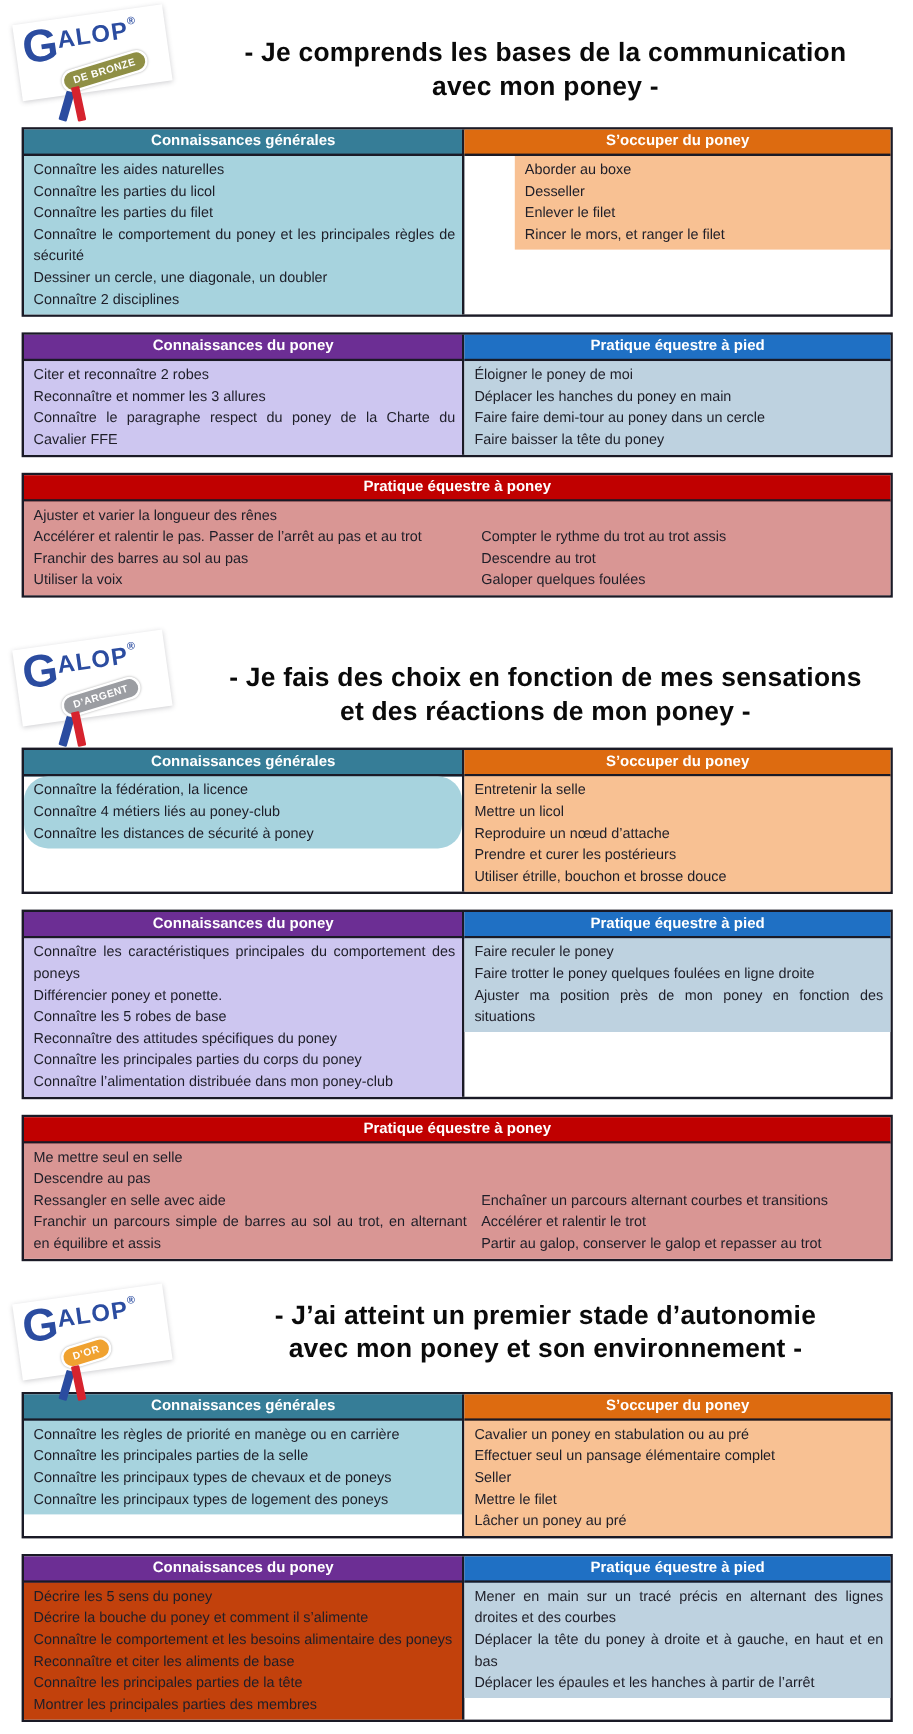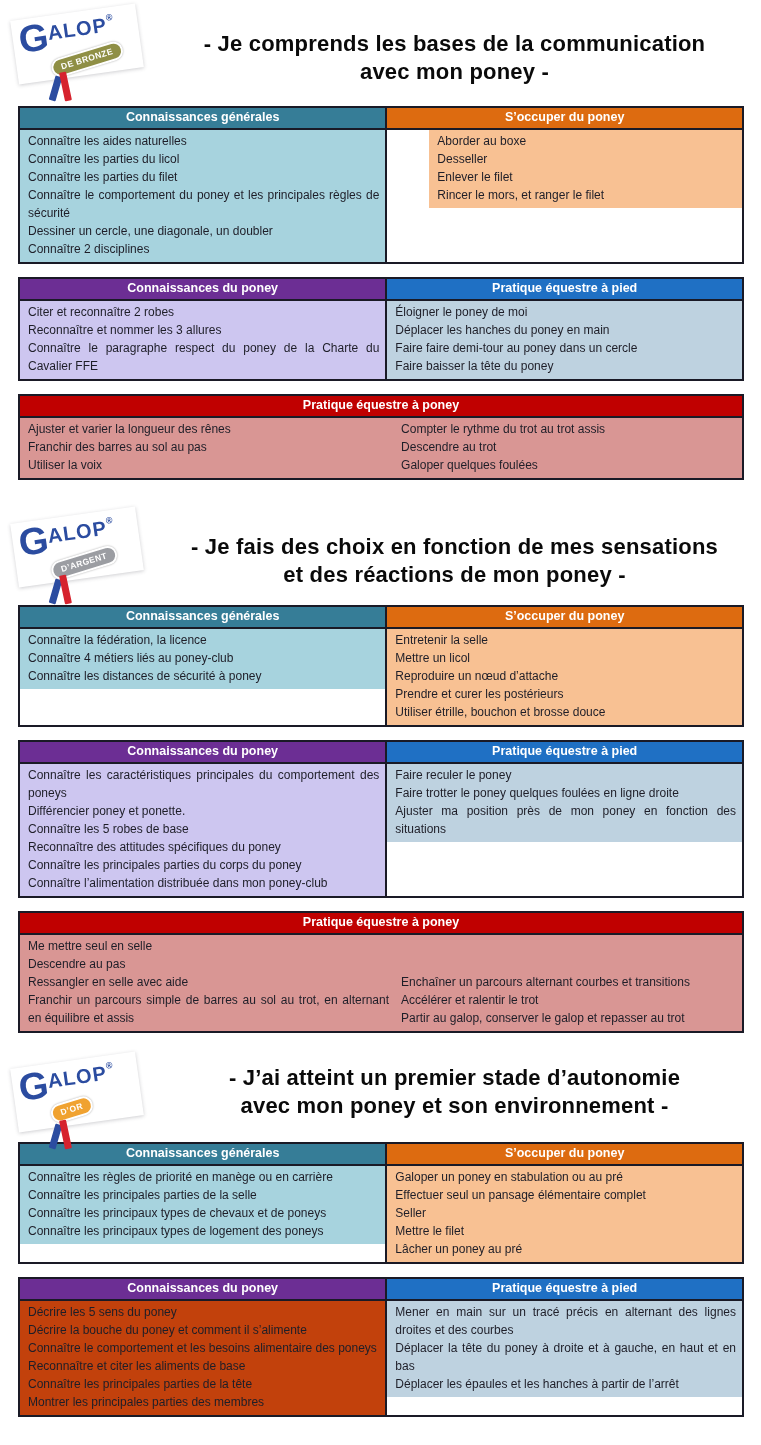--- a/index.html
+++ b/index.html
@@ -132,20 +132,21 @@
               <div class="item">Faire faire demi-tour au poney dans un cercle</div>
               <div class="item">Faire baisser la tête du poney</div>
             </div>
   </div>
         </div>
         <div class="tbl full">
     <div class="full-header" style="background: rgb(192, 0, 0);">Pratique équestre à poney</div>
     <div class="full-body" style="background: rgb(217, 150, 148);">
       <div class="half half-left col-body-inner">
               <div class="item">Ajuster et varier la longueur des rênes</div>
+              <div class="item">Accélérer et ralentir le pas. Passer de l’arrêt au pas et au trot</div>
               <div class="item">Franchir des barres au sol au pas</div>
               <div class="item">Utiliser la voix</div>
             </div>
       <div class="half half-right col-body-inner">
               <div class="item">Compter le rythme du trot au trot assis</div>
               <div class="item">Descendre au trot</div>
               <div class="item">Galoper quelques foulées</div>
             </div>
     </div>
   </div>
@@ -166,21 +167,21 @@
       </div>
       <div class="section-title">
           <div>- Je fais des choix en fonction de mes sensations</div>
           <div>et des réactions de mon poney -</div>
         </div>
     </div>
     <div class="tables">
         <div class="tbl two-col">
           <div class="col">
     <div class="col-header" style="background: rgb(54, 125, 151);">Connaissances générales</div>
-    <div class="col-body" style="background: rgb(167, 211, 222);">
+    <div class="col-body" style="background: rgb(167, 211, 222); border-radius: 20px;">
               <div class="item">Connaître la fédération, la licence</div>
               <div class="item">Connaître 4 métiers liés au poney-club</div>
               <div class="item">Connaître les distances de sécurité à poney</div>
             </div>
   </div>
           <div class="col">
     <div class="col-header" style="background: rgb(221, 107, 16);">S’occuper du poney</div>
     <div class="col-body" style="background: rgb(248, 193, 147);">
               <div class="item">Entretenir la selle</div>
               <div class="item">Mettre un licol</div>
@@ -254,21 +255,21 @@
     <div class="col-body" style="background: rgb(167, 211, 222);">
               <div class="item">Connaître les règles de priorité en manège ou en carrière</div>
               <div class="item">Connaître les principales parties de la selle</div>
               <div class="item">Connaître les principaux types de chevaux et de poneys</div>
               <div class="item">Connaître les principaux types de logement des poneys</div>
             </div>
   </div>
           <div class="col">
     <div class="col-header" style="background: rgb(221, 107, 16);">S’occuper du poney</div>
     <div class="col-body" style="background: rgb(248, 193, 147);">
-              <div class="item">Galoper un poney en stabulation ou au pré</div>
+              <div class="item">Cavalier un poney en stabulation ou au pré</div>
               <div class="item">Effectuer seul un pansage élémentaire complet</div>
               <div class="item">Seller</div>
               <div class="item">Mettre le filet</div>
               <div class="item">Lâcher un poney au pré</div>
             </div>
   </div>
         </div>
         <div class="tbl two-col">
           <div class="col">
     <div class="col-header" style="background: rgb(108, 46, 148);">Connaissances du poney</div>

